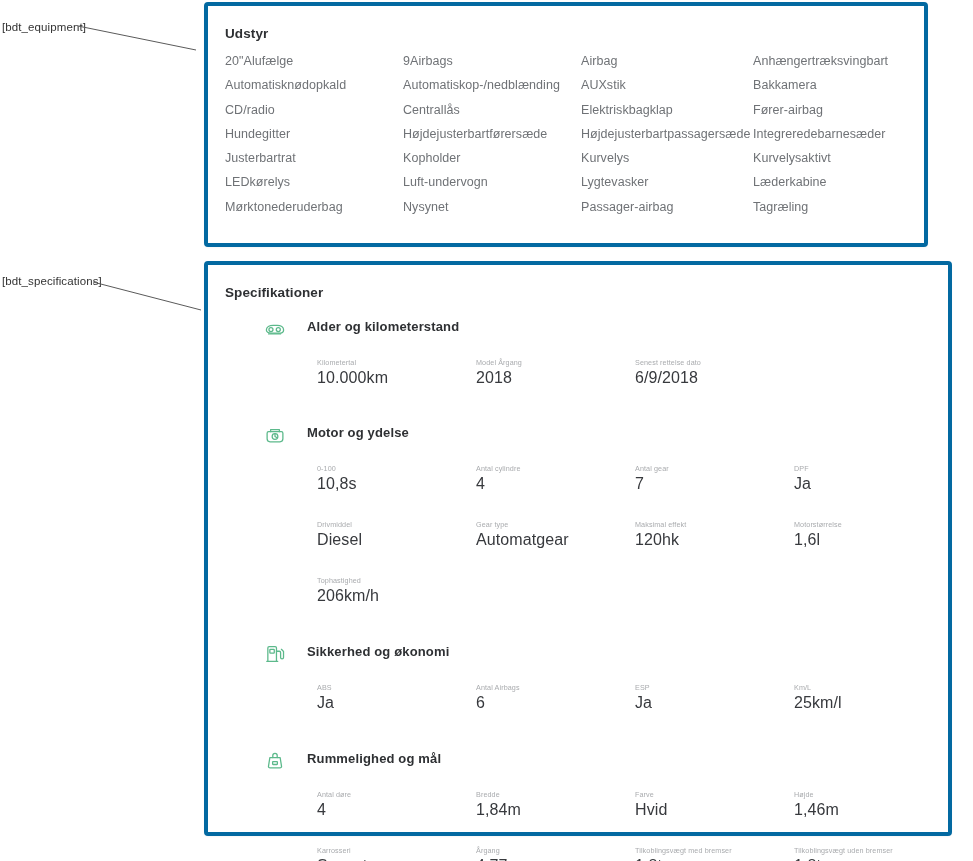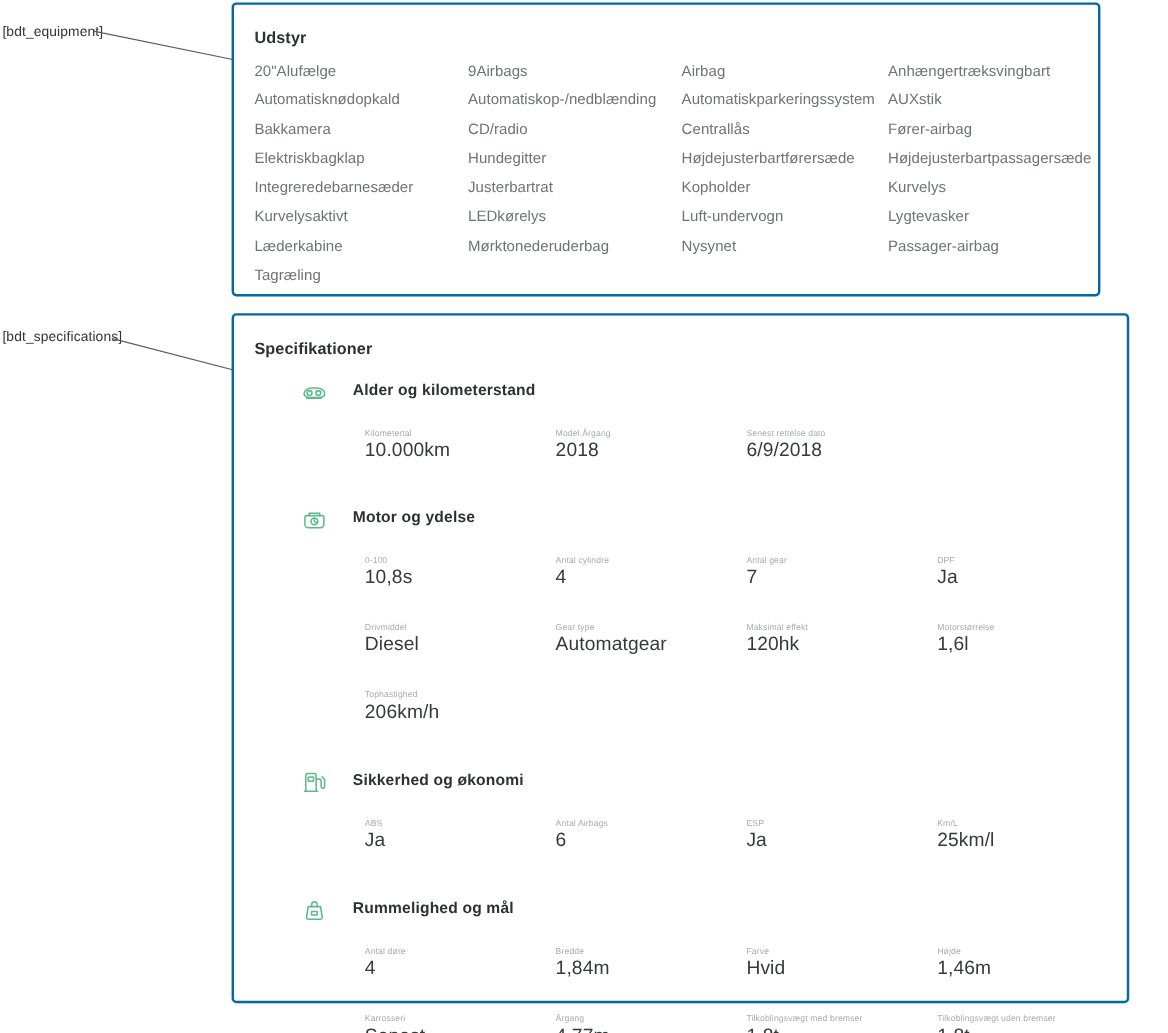--- a/index.html
+++ b/index.html
@@ -32,24 +32,25 @@
   .leader {
     position: absolute;
     pointer-events: none;
   }
   .leader line { stroke: #5a5a5a; stroke-width: 1; }
 
   
   .card {
     position: absolute;
     background: #ffffff;
-    border: 2px solid #0369a1;
+    border: 4px solid #0369a1;
     border-radius: 4px;
     box-shadow: 0 1px 2px rgba(0,0,0,0.04);
     box-sizing: border-box;
+    margin-left: 11px;
   }
   #card-equipment {
     left: 193px;
     top: 2px;
     width: 724px;
     height: 245px;
   }
   #card-specifications {
     left: 193px;
     top: 261px;
@@ -167,29 +168,28 @@
     <div class="card-title">Udstyr</div>
 
     <div class="equipment-grid">
       <div class="equipment-item">20"Alufælge</div>
       <div class="equipment-item">9Airbags</div>
       <div class="equipment-item">Airbag</div>
       <div class="equipment-item">Anhængertræksvingbart</div>
 
       <div class="equipment-item">Automatisknødopkald</div>
       <div class="equipment-item">Automatiskop-/nedblænding</div>
-      <div class="equipment-item">Automatiskparkeringssystem</div>
       <div class="equipment-item">AUXstik</div>
 
       <div class="equipment-item">Bakkamera</div>
       <div class="equipment-item">CD/radio</div>
       <div class="equipment-item">Centrallås</div>
+      <div class="equipment-item">Elektriskbagklap</div>
+
       <div class="equipment-item">Fører-airbag</div>
-
-      <div class="equipment-item">Elektriskbagklap</div>
       <div class="equipment-item">Hundegitter</div>
       <div class="equipment-item">Højdejusterbartførersæde</div>
       <div class="equipment-item">Højdejusterbartpassagersæde</div>
 
       <div class="equipment-item">Integreredebarnesæder</div>
       <div class="equipment-item">Justerbartrat</div>
       <div class="equipment-item">Kopholder</div>
       <div class="equipment-item">Kurvelys</div>
 
       <div class="equipment-item">Kurvelysaktivt</div>

